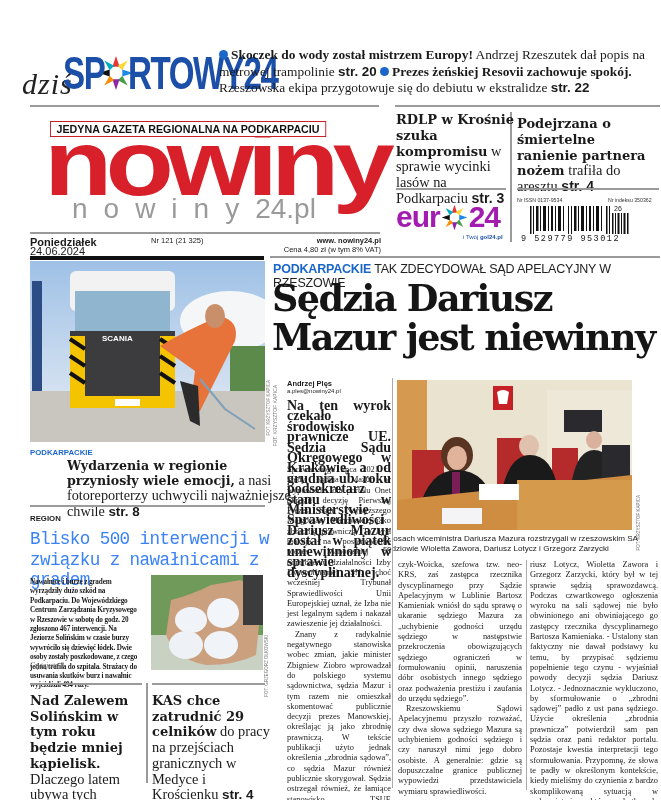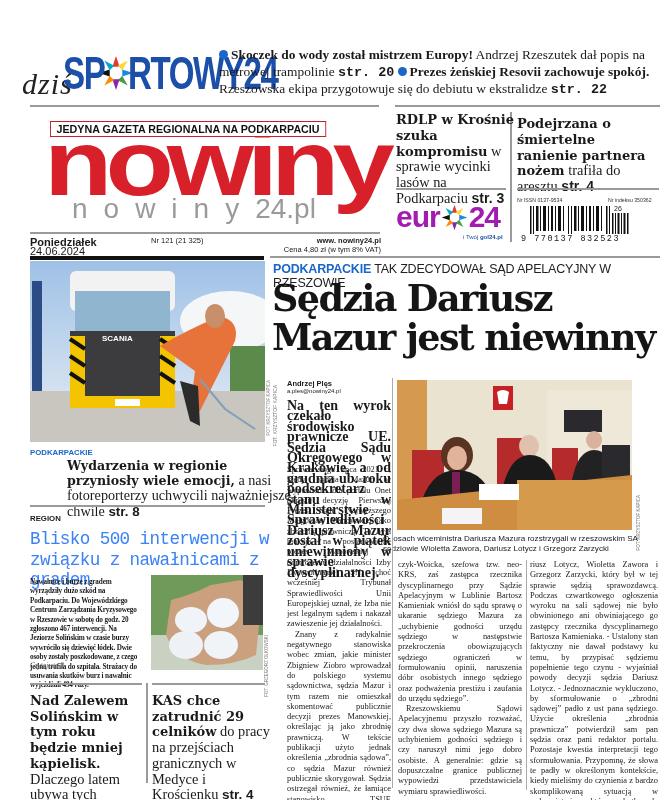--- a/index.html
+++ b/index.html
@@ -6,21 +6,21 @@
   html, body { width: 661px; height: 800px; background: #fff; overflow: hidden; }
   body { position: relative; font-family: "Liberation Serif", serif; color: #1a1a1a; }
   .abs { position: absolute; }
 
   
   #dzis { left: 22px; top: 67px; font-size: 30px; font-style: italic; font-family: "Liberation Serif", serif; color: #222; letter-spacing: 1px; }
   #sport-logo { left: 63px; top: 45px; height: 56px; display: flex; align-items: center; }
   #sport-logo .sp { font-family: "Liberation Sans", sans-serif; font-weight: bold; font-size: 46px; color: #1b4fa8; letter-spacing: -2px; transform: scaleX(0.72); transform-origin: left center; display: inline-block; }
   #sport-ball { width: 36px; height: 36px; margin: 0 -6px 0 -22px; }
   #sport-text { left: 219px; top: 47px; width: 440px; font-size: 13.4px; line-height: 16.5px; }
-  #sport-text b.s { font-family: Liberation Mono, monospace; }
+  #sport-text b.s { font-family: Liberation Sans, sans-serif; }
   .dot { display: inline-block; width: 9px; height: 9px; border-radius: 50%; background: #1b66c9; margin-right: 3px; vertical-align: 0; }
 
   .hline { position: absolute; background: #9a9a9a; height: 1.5px; }
   .vline { position: absolute; background: #9a9a9a; width: 1.5px; }
 
   
   #tagline { left: 50px; top: 121px; border: 1.5px solid #c62026; padding: 1px 6px; font-family: "Liberation Sans", sans-serif; font-weight: bold; font-size: 11.5px; color: #111; background: #fff; z-index: 3; transform: scaleX(0.93); transform-origin: left; }
   #logo { left: 44px; top: 118px; font-family: "Liberation Sans", sans-serif; font-weight: bold; font-size: 112px; color: #d8202a; letter-spacing: -7px; line-height: 1; transform: scaleY(0.82); transform-origin: top left; }
   #logo-url { left: 72px; top: 193px; font-family: "Liberation Sans", sans-serif; font-size: 28px; color: #9a9a9a; letter-spacing: 16px; font-weight: 300; }
   #logo-url .pl { letter-spacing: 0; }
@@ -188,21 +188,21 @@
 <svg class="abs" id="barcode-addon" viewBox="0 0 17 21" preserveAspectRatio="none">
   <g fill="#111">
       <rect x="0" y="0" width="1.5" height="21"></rect>
       <rect x="3" y="0" width="1" height="21"></rect>
       <rect x="5.5" y="0" width="2" height="21"></rect>
       <rect x="9" y="0" width="1" height="21"></rect>
       <rect x="11.5" y="0" width="2" height="21"></rect>
       <rect x="15" y="0" width="1.5" height="21"></rect>
     </g>
 </svg>
-<div class="abs" id="barcode-num">9 770137 832523</div>
+<div class="abs" id="barcode-num">9 529779 953012</div>
 
 <div class="hline" style="left:270px; top:256px; width:390px;"></div>
 
 <div class="abs" id="main-kicker"><b>PODKARPACKIE</b><span> TAK ZDECYDOWAŁ SĄD APELACYJNY W RZESZOWIE</span></div>
 <div class="abs" id="main-headline">Sędzia Dariusz Mazur jest niewinny</div>
 
 <div class="abs" id="vcredit">FOT. KRZYSZTOF KAPICA</div>
 <div class="abs" id="author">Andrzej Plęs</div>
 <div class="abs" id="author-mail">a.ples@nowiny24.pl</div>
 <div class="abs col" id="lead">Na ten wyrok czekało środowisko prawnicze UE. Sędzia Sądu Okręgowego w Krakowie, a od grudnia ub. roku podsekretarz stanu w Ministerstwie Sprawiedliwości Dariusz Mazur został w piątek uniewinniony w sprawie dyscyplinarnej.</div>

